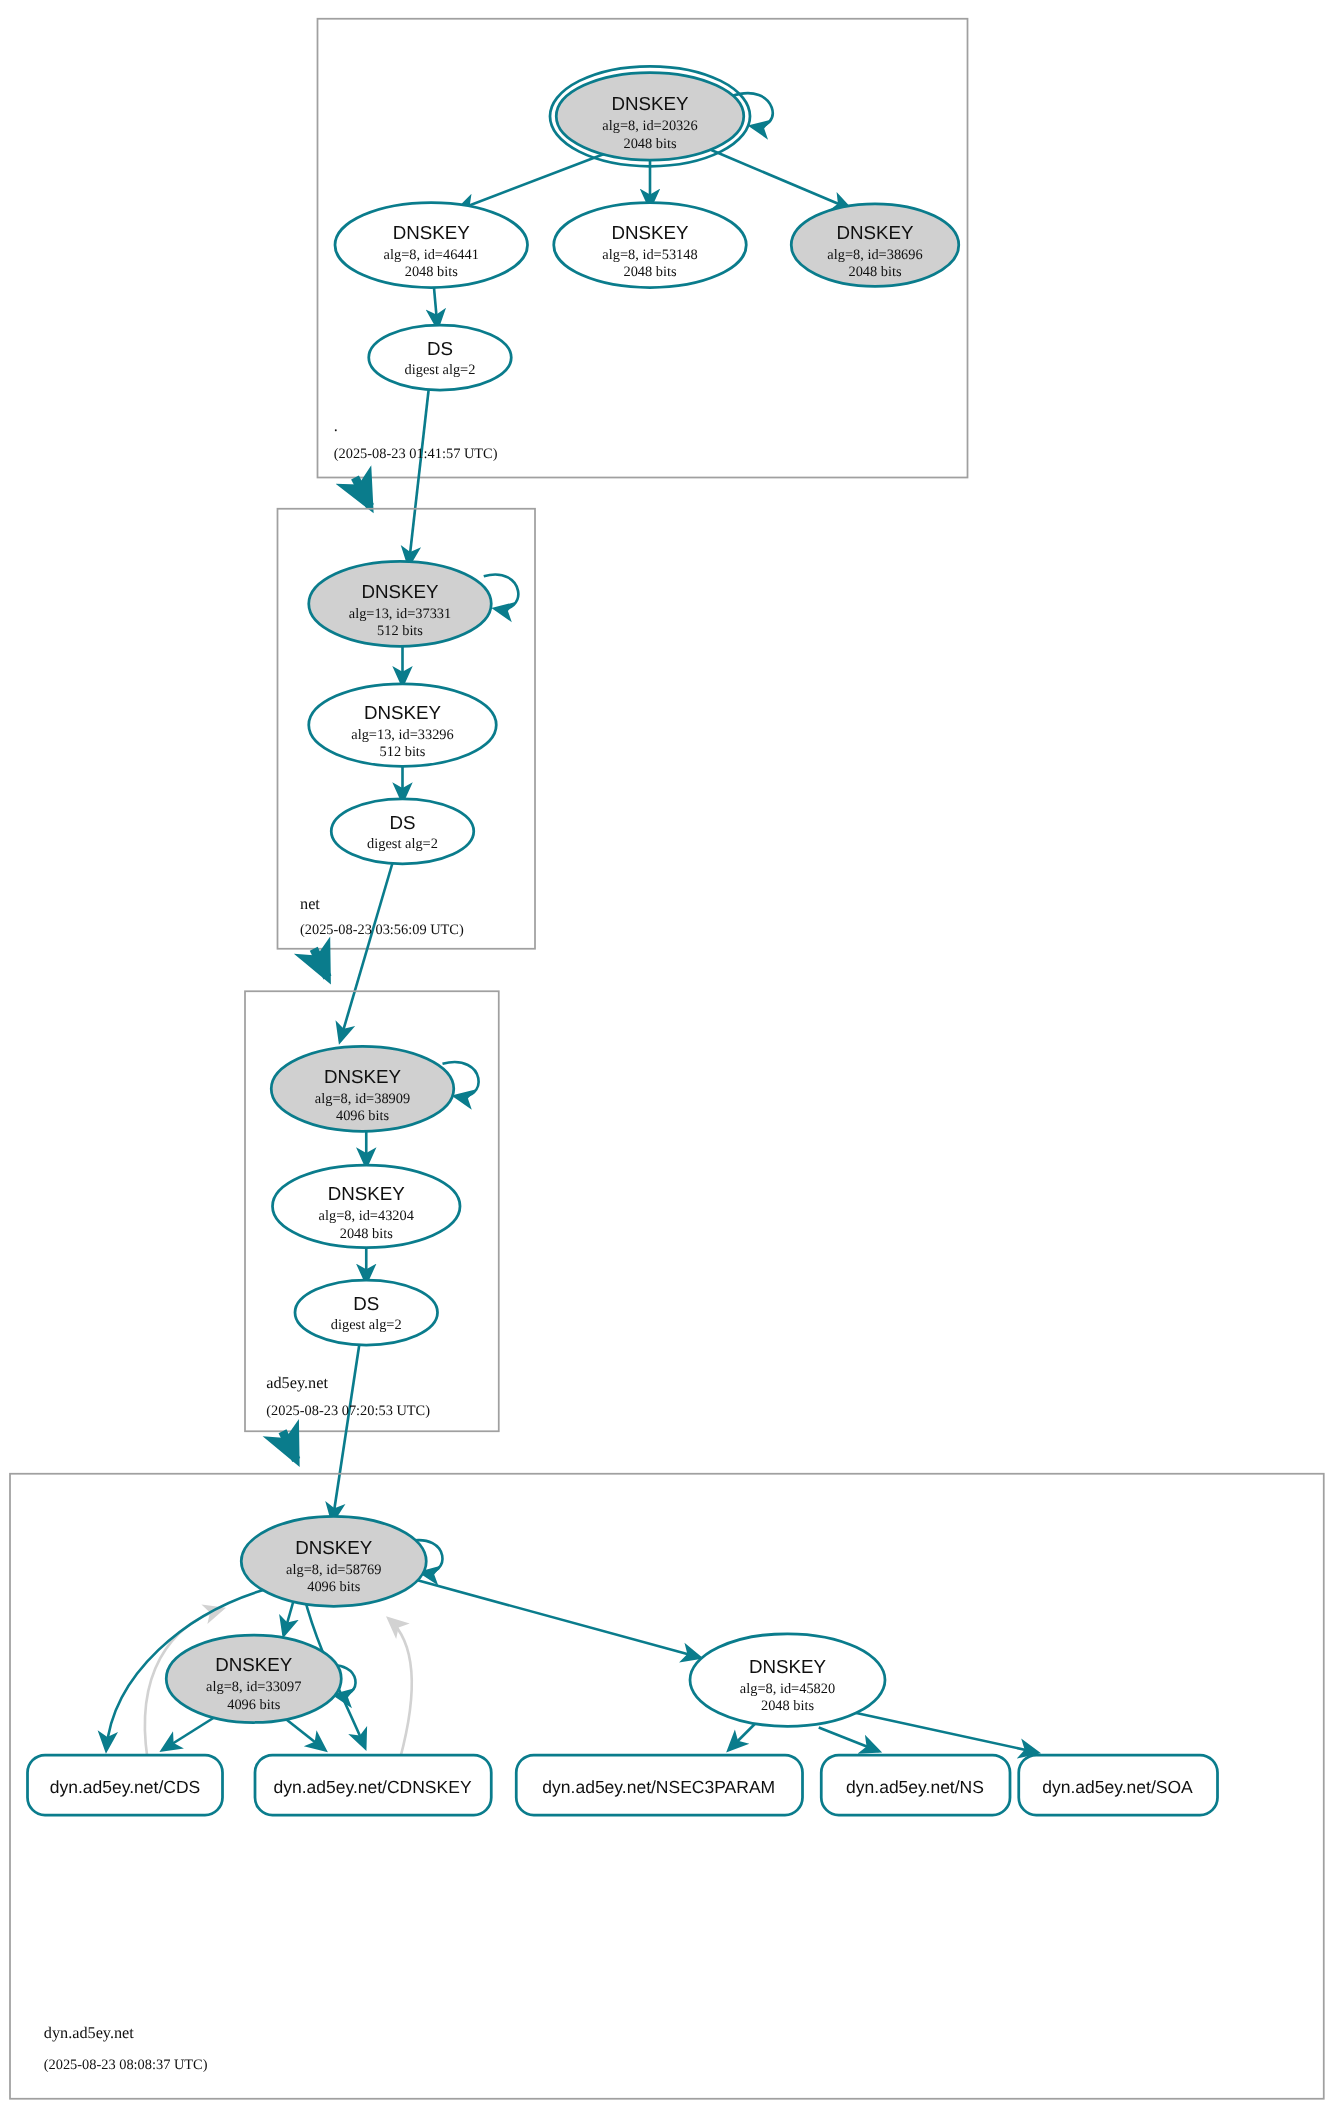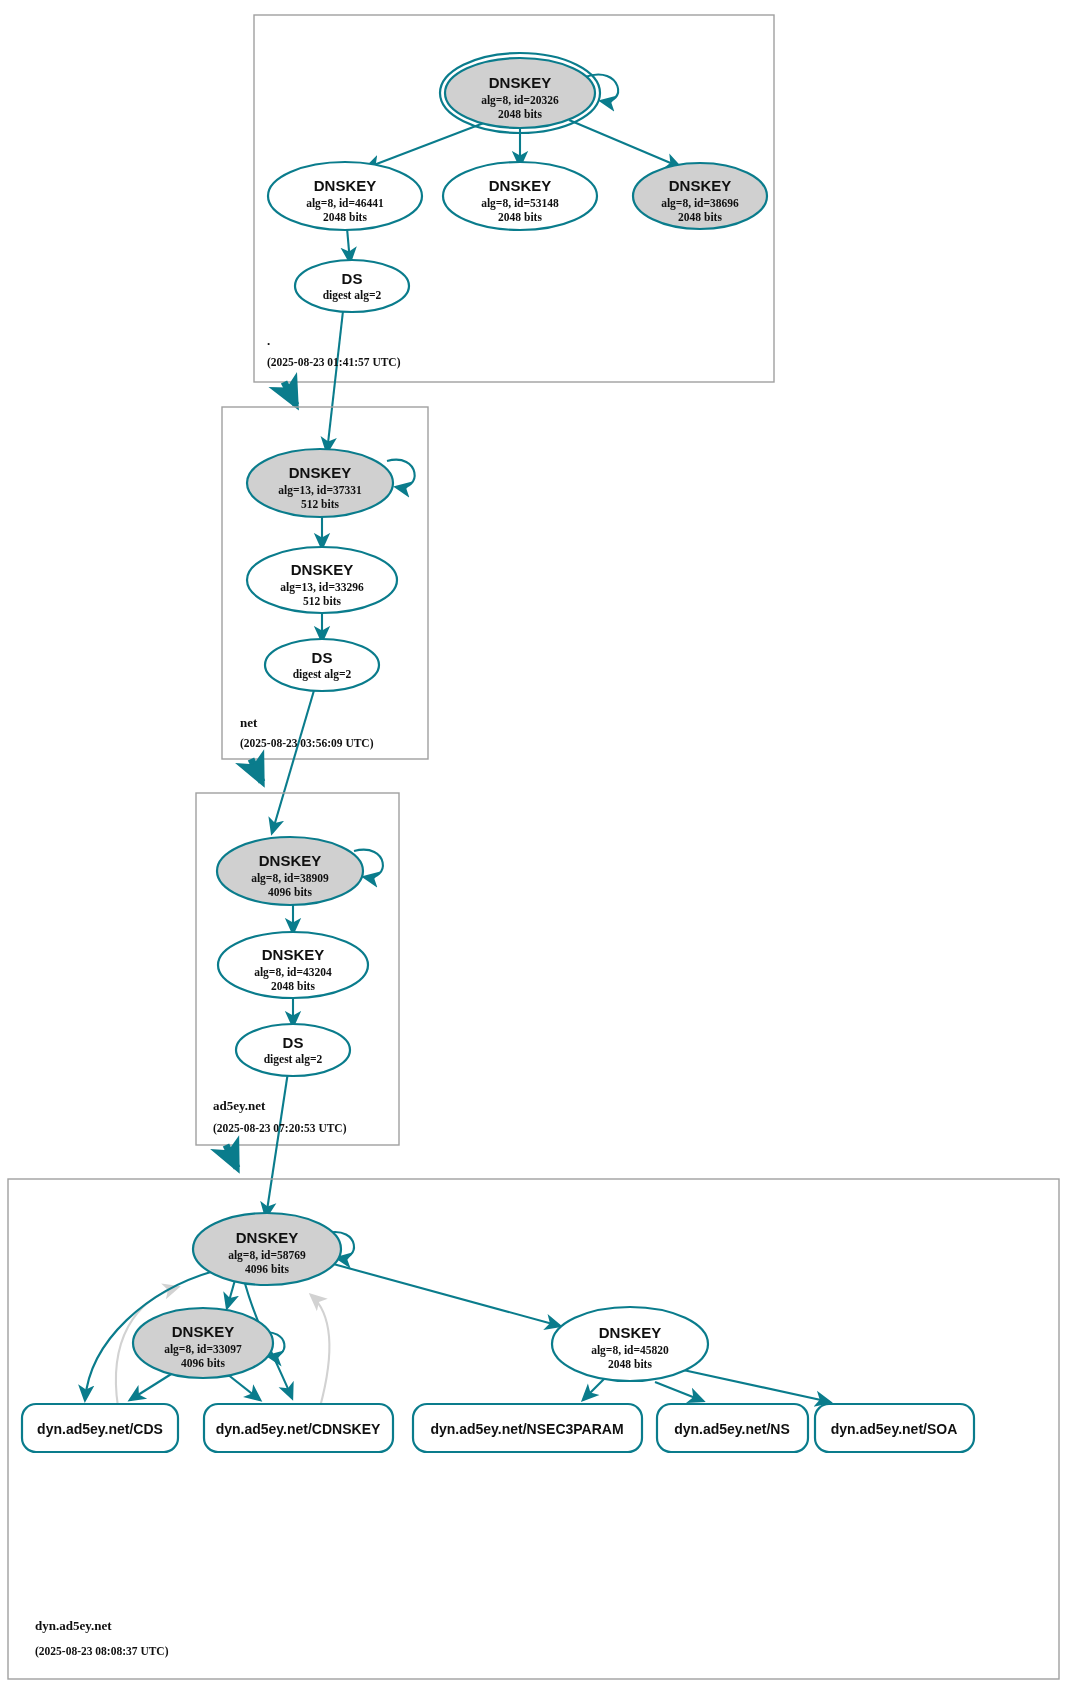--- a/index.html
+++ b/index.html
@@ -10,21 +10,20 @@
   body {
     width: 1067px;
     height: 1692px;
     font-family: "Liberation Serif", "DejaVu Serif", serif;
     overflow: hidden;
   }
   #diagram-root {
     position: relative;
     width: 881px;
     height: 1692px;
-    font-weight: bold;
   }
   svg#dnssec-graph {
     display: block;
     width: 1067px;
     height: 1692px;
   }
   .zone-box {
     fill: none;
     stroke: #a0a0a0;
     stroke-width: 1.4;

